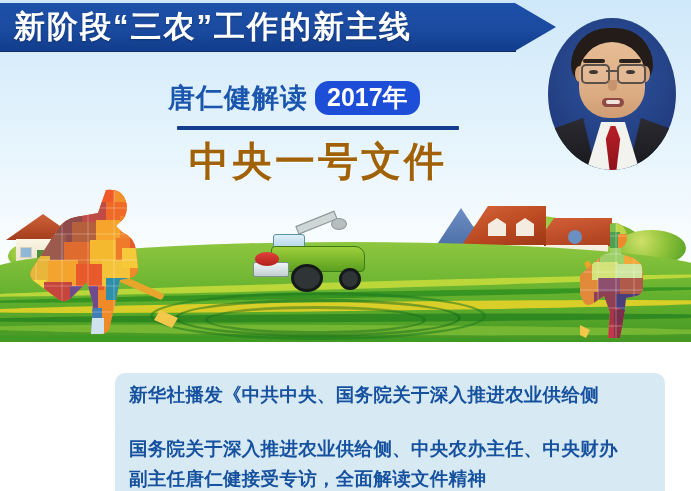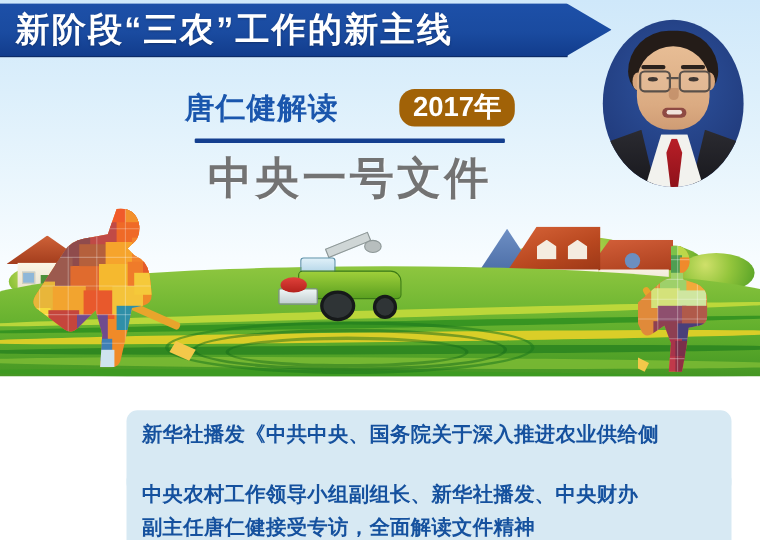--- a/index.html
+++ b/index.html
@@ -63,50 +63,50 @@
   
   .headline {
     position: absolute;
     left: 168px; top: 78px;
     width: 300px;
     text-align: center;
   }
   .headline-row1 {
     display: flex;
     align-items: center;
-    justify-content: space-between;
+    justify-content: flex-start;
     gap: 7px;
     height: 40px;
   }
   .interpreter {
     color: #1a56ad;
     font-size: 27px;
     font-weight: bold;
     letter-spacing: 1px;
     white-space: nowrap;
   }
   .year-pill {
-    background: #a16207;
+    background: #1d4ed8;
     color: #ffffff;
     font-size: 25px;
     font-weight: bold;
     padding: 1px 12px 3px 12px;
     border-radius: 14px;
     white-space: nowrap;
     line-height: 30px;
   }
   .rule {
     width: 282px;
     height: 4px;
     background: #143f8f;
     margin: 8px auto 4px auto;
     border-radius: 1px;
   }
   .doc-title {
-    color: #737373;
+    color: #a16207;
     font-size: 40px;
     font-weight: bold;
     letter-spacing: 3px;
     white-space: nowrap;
     text-shadow: 1px 1px 0 rgba(255,255,255,.6);
   }
 
   
   .portrait {
     position: absolute;
@@ -628,17 +628,17 @@
       <div class="p-mouth-in"></div>
     </div>
   </div>
 
 
   <div class="info-box info-box-1">
     <span class="info-line">新华社播发《中共中央、国务院关于深入推进农业供给侧</span>
   </div>
 
   <div class="info-box info-box-2">
-    <span class="info-line">中央农村工作领导小组副组长、新华社播发、中央财办</span>
+    <span class="info-line">国务院关于深入推进农业供给侧、中央农办主任、中央财办</span>
     <span class="info-line">副主任唐仁健接受专访，全面解读文件精神</span>
   </div>
 
 </div>
 
 </body></html>

